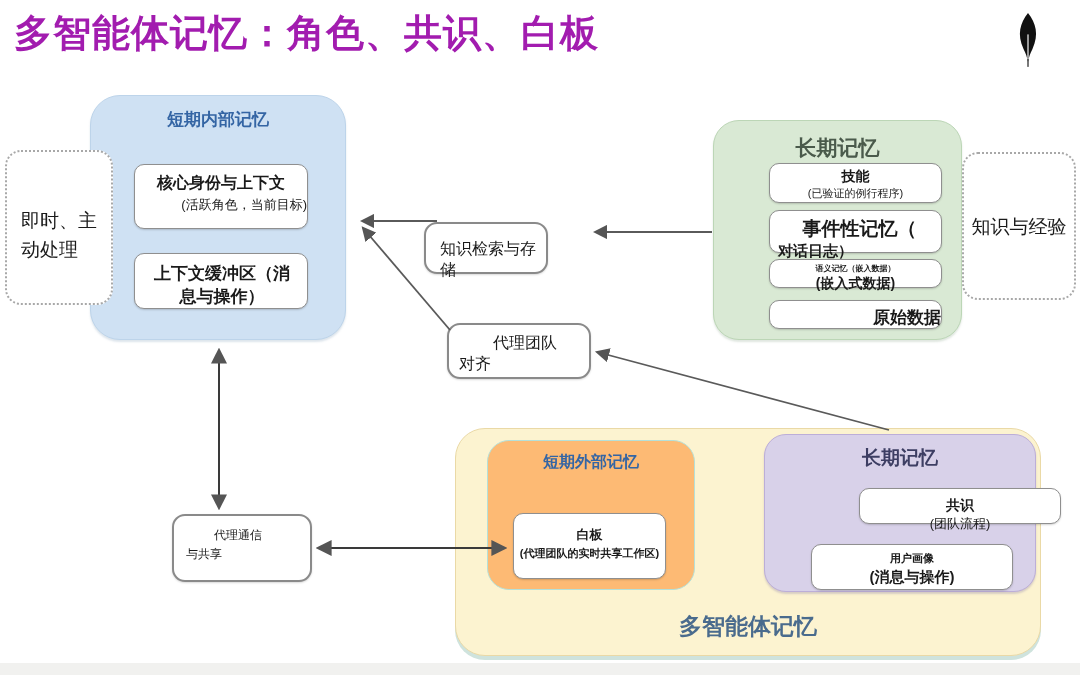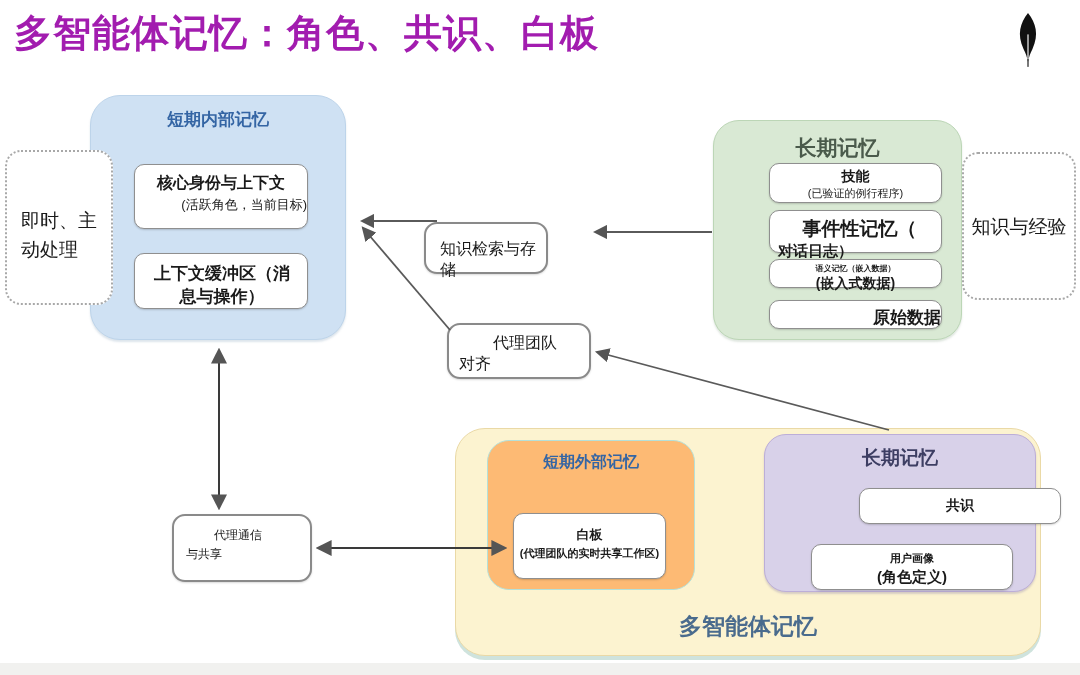--- a/index.html
+++ b/index.html
@@ -193,24 +193,25 @@
     <div class="card c-whiteboard">
       <div class="t">白板</div>
       <div class="s">(代理团队的实时共享工作区)</div>
     </div>
   </div>
 
   <div class="panel panel-purple">
     <div class="panel-heading head-purple">长期记忆</div>
     <div class="card c-consensus">
       <div class="t">共识</div>
+      <div class="s">(团队流程)</div>
     </div>
     <div class="card c-profile">
       <div class="s">用户画像</div>
-      <div class="t">(角色定义)</div>
+      <div class="t">(消息与操作)</div>
     </div>
   </div>
 
   <svg class="arrows" width="1080" height="675" viewBox="0 0 1080 675">
     <defs>
       <marker id="ah" viewBox="0 0 10 10" refX="8.5" refY="5" markerWidth="8" markerHeight="8" orient="auto-start-reverse">
         <path d="M0,0 L10,5 L0,10 z" fill="#555555"></path>
       </marker>
     </defs>
     <line x1="437" y1="221" x2="362" y2="221" stroke="#5a5a5a" stroke-width="1.8" marker-end="url(#ah)"></line>

